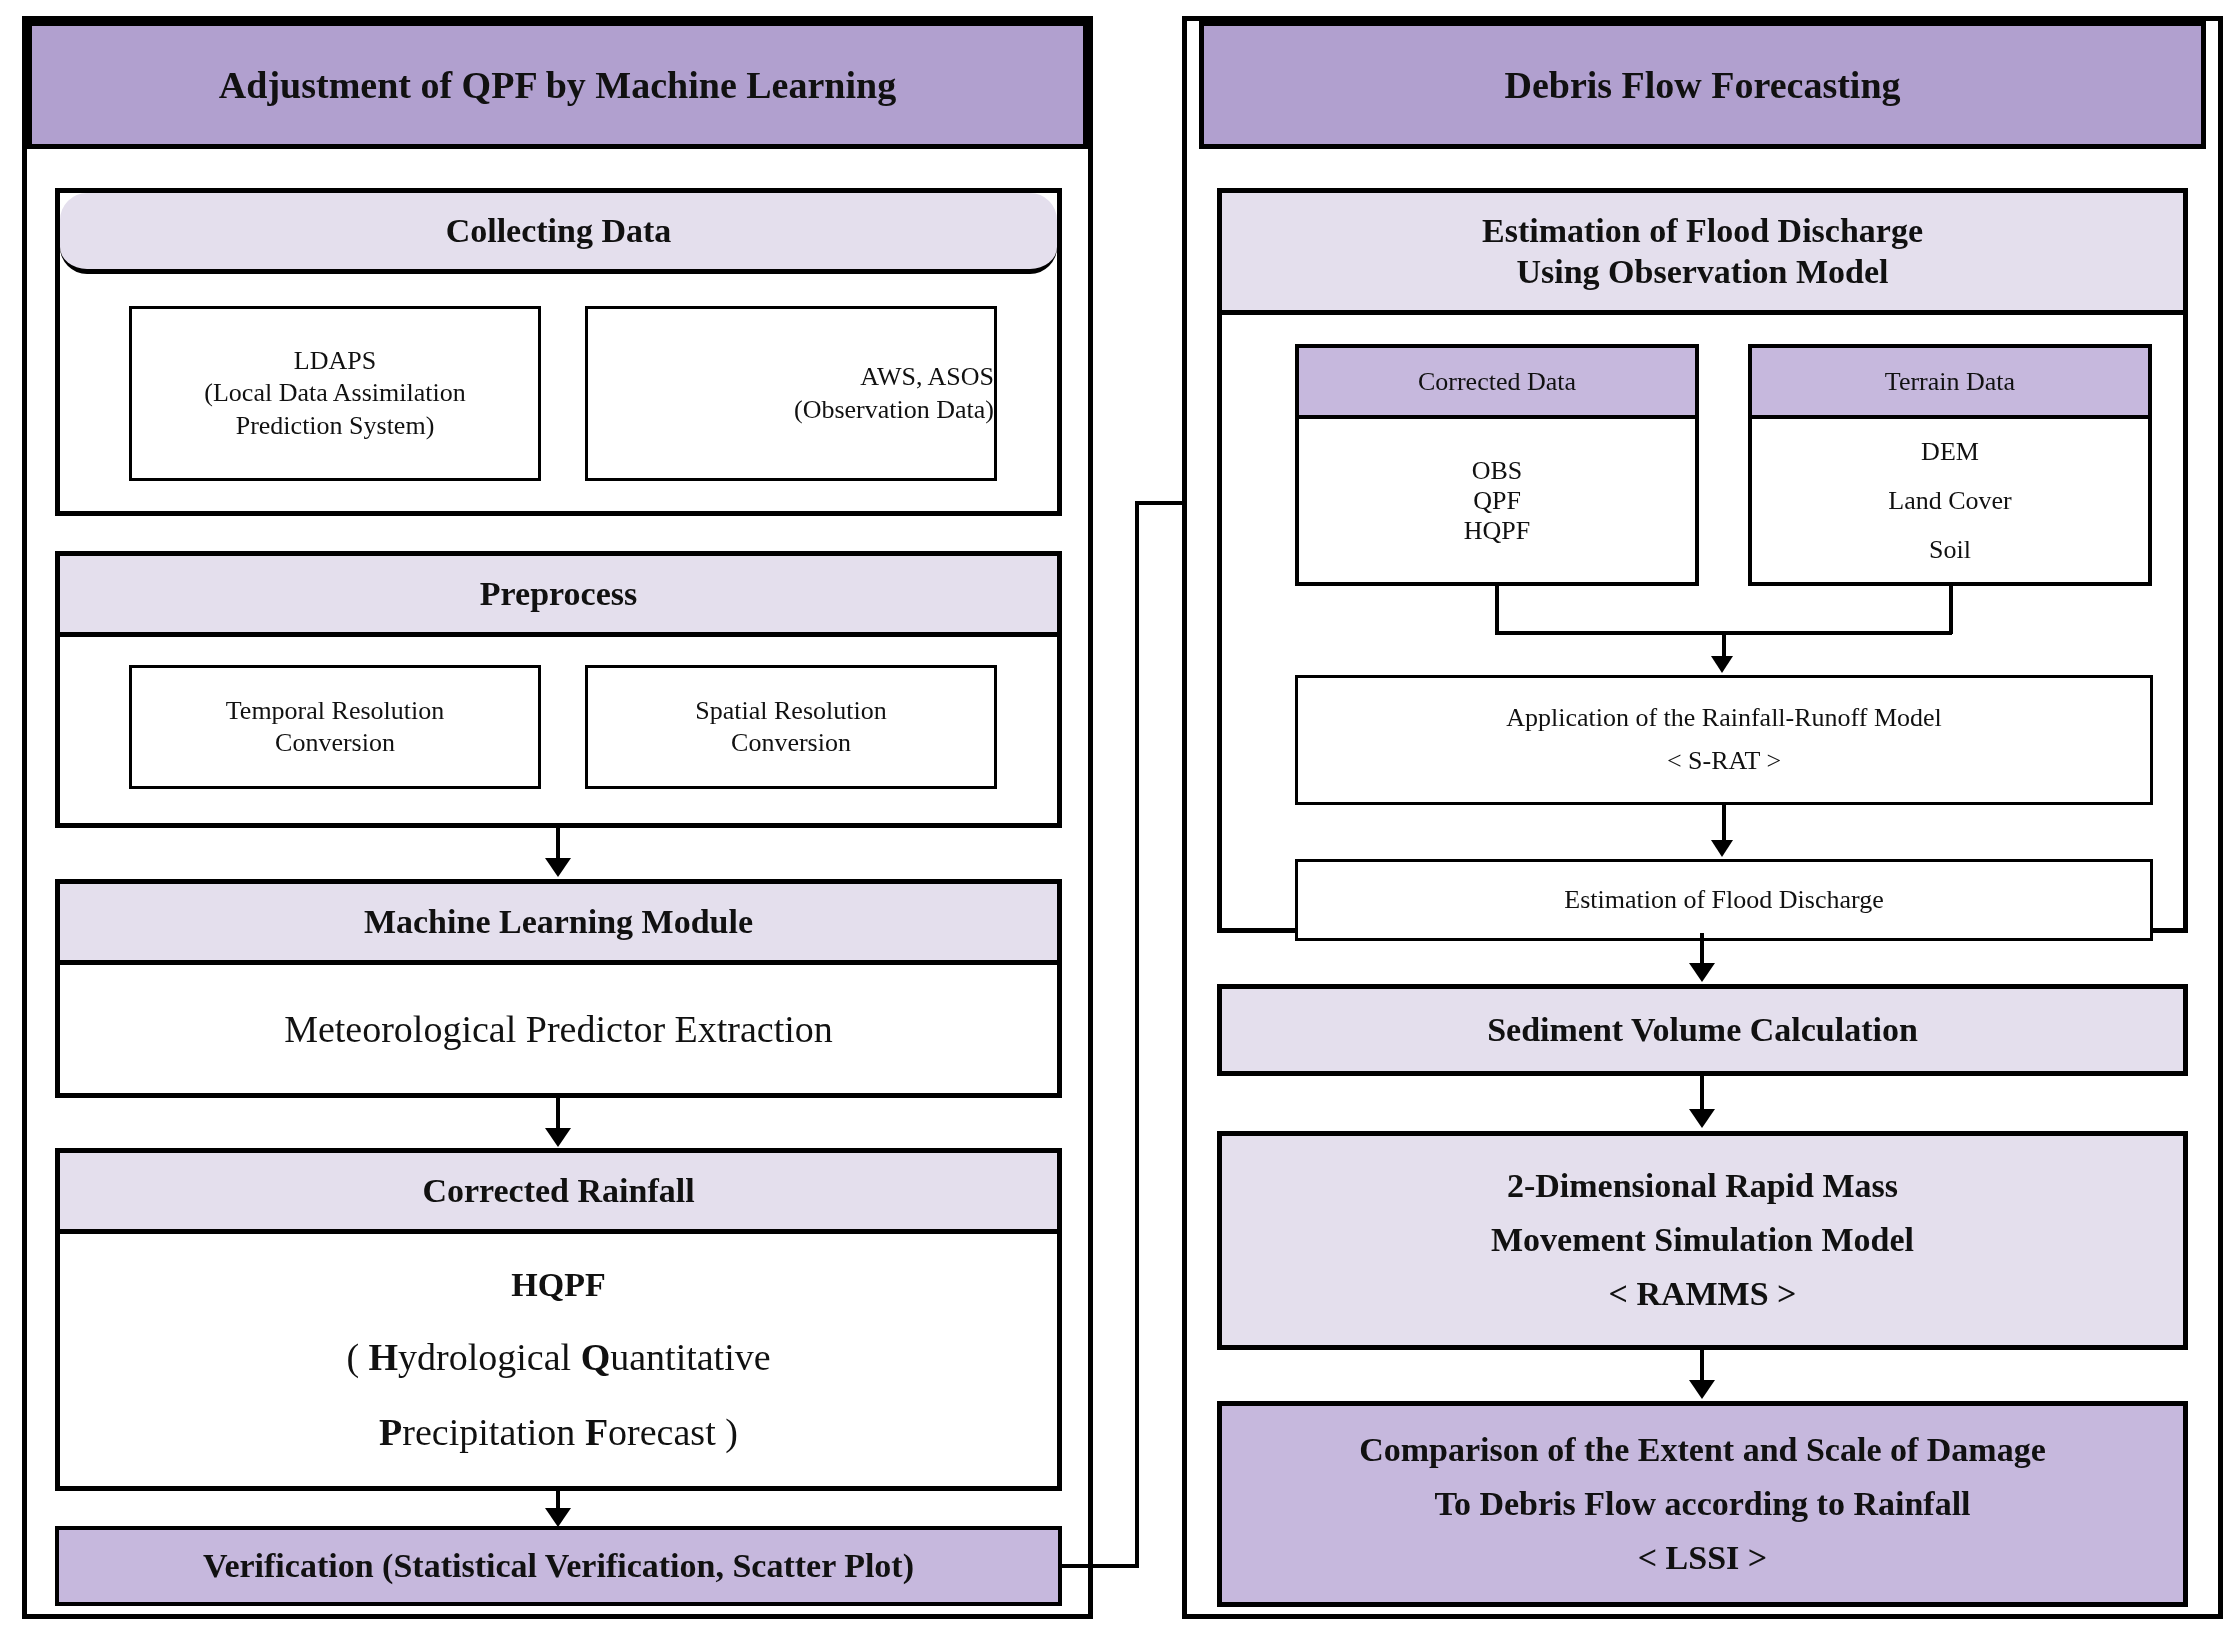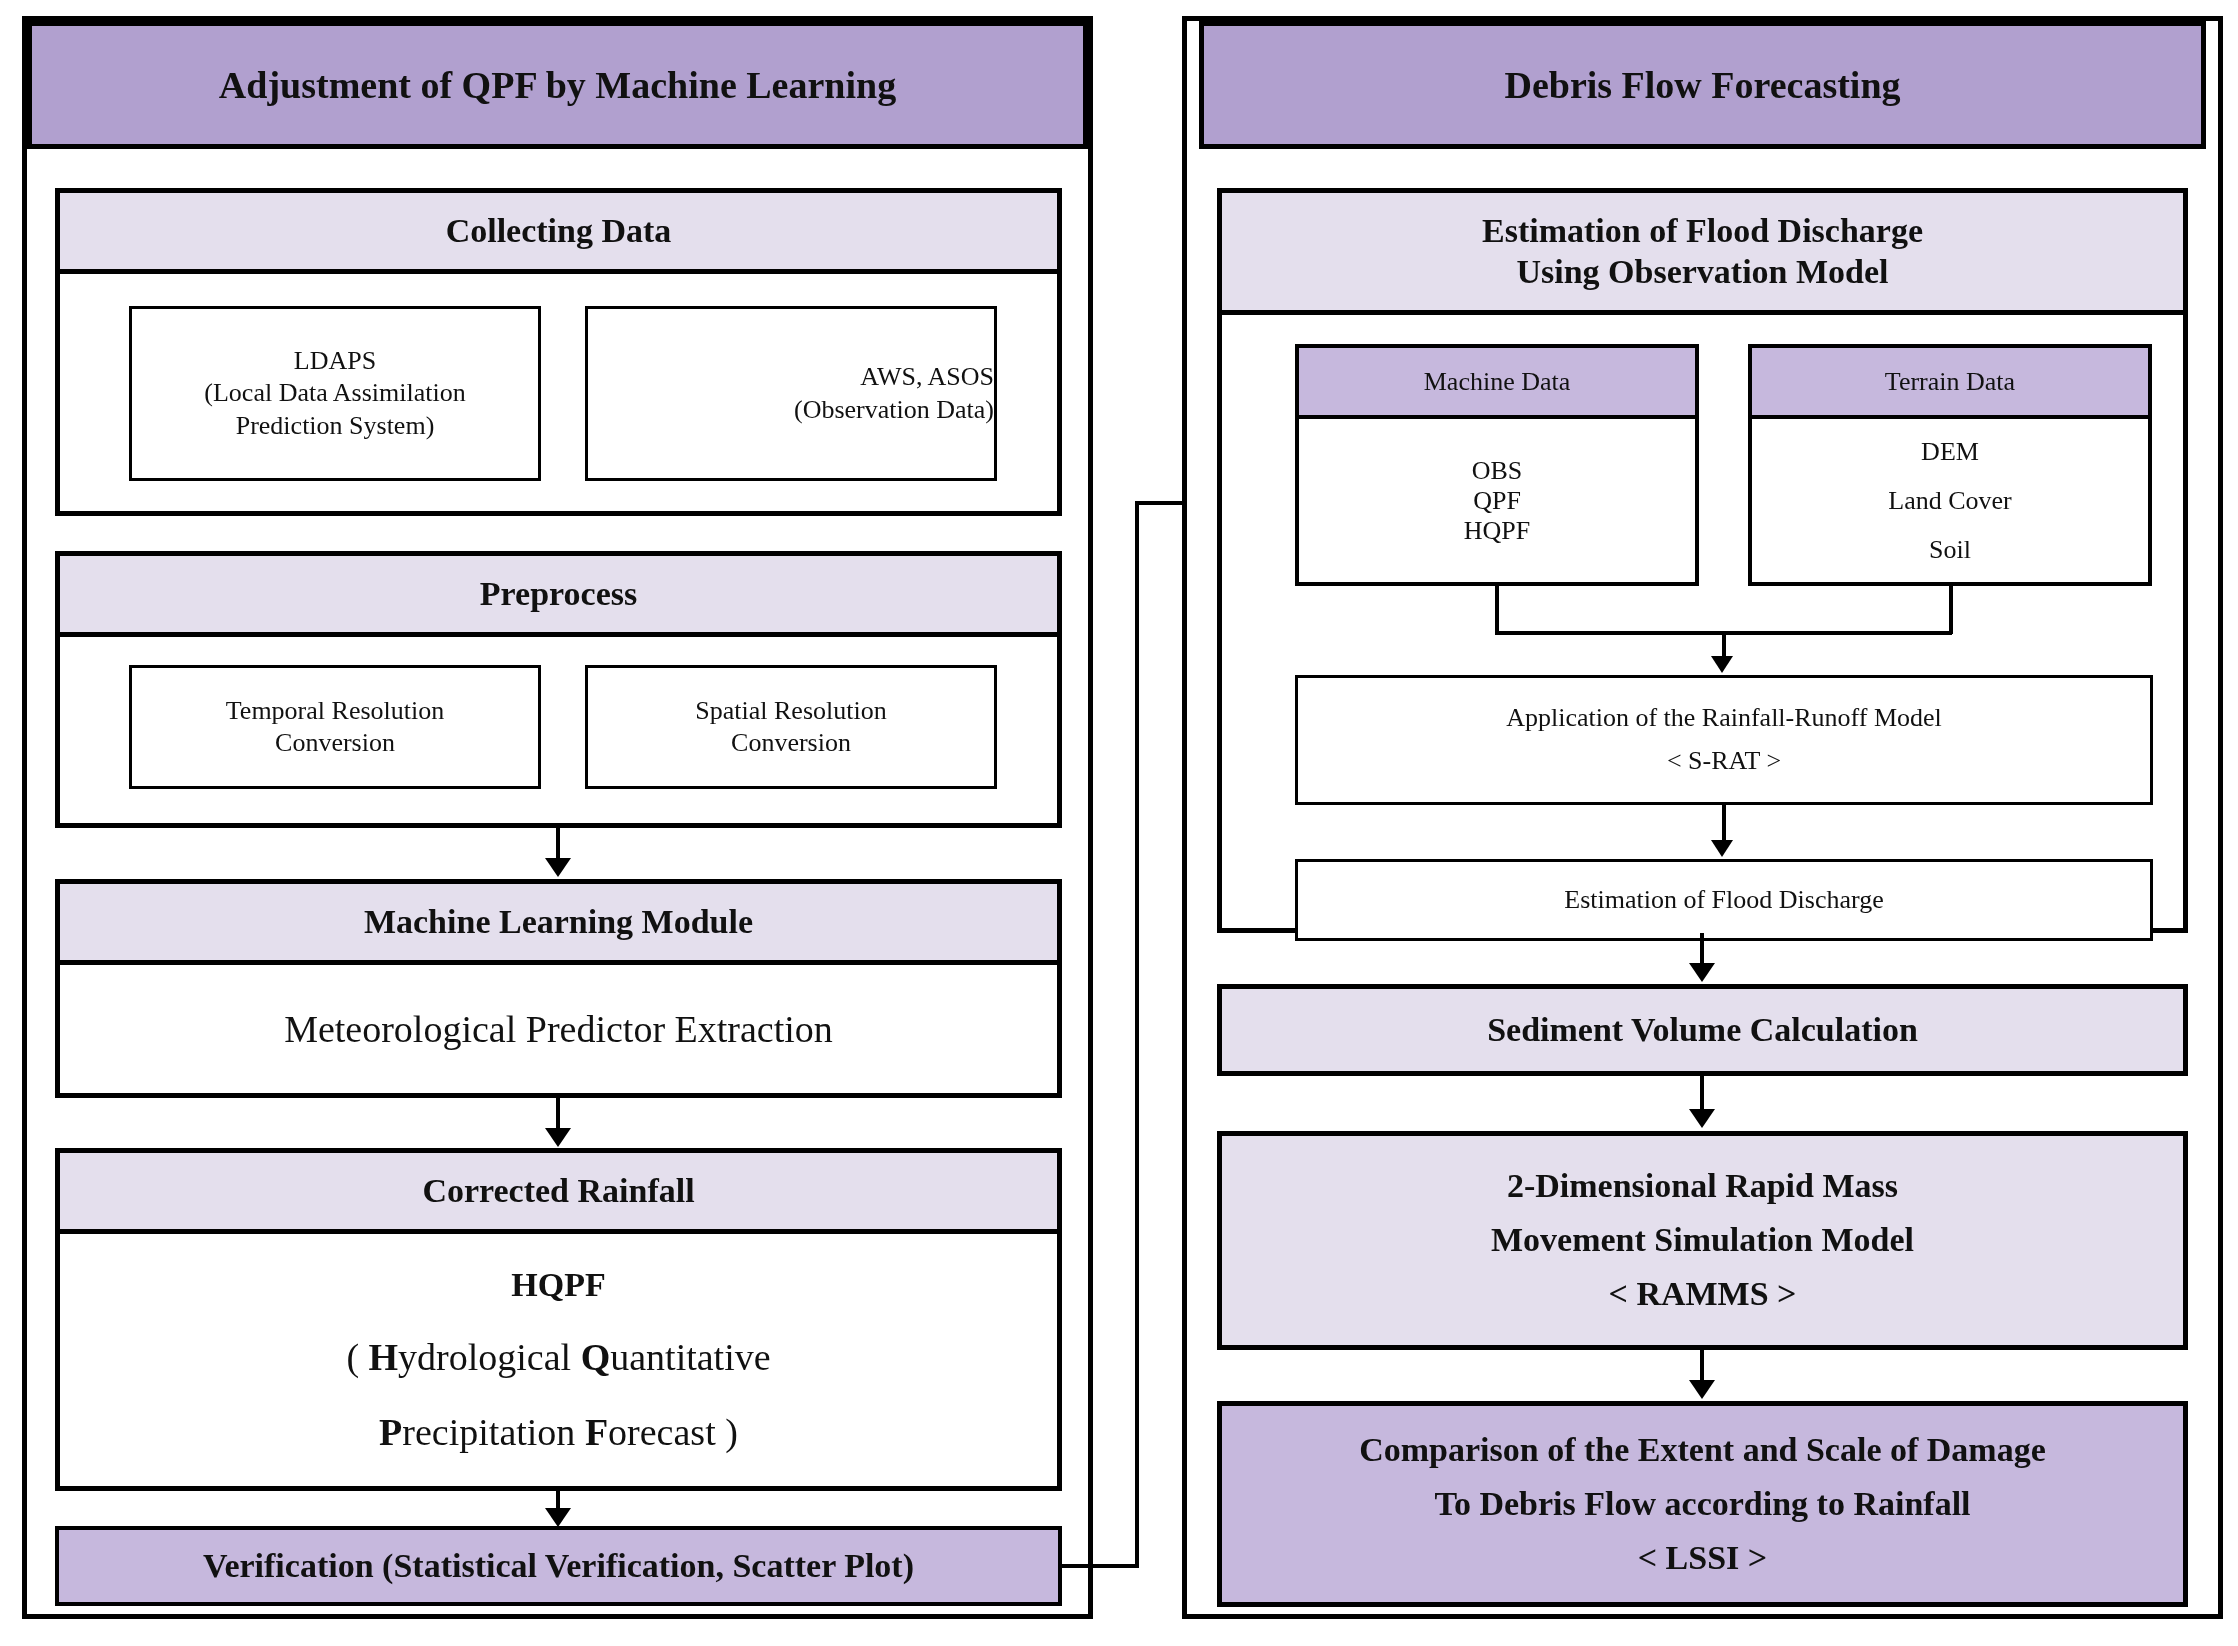--- a/index.html
+++ b/index.html
@@ -89,21 +89,21 @@
 <div class="canvas">
 
   <div class="panel" style="left:22px;top:16px;width:1071px;height:1603px;">
   </div>
 
   <div class="hdr t-huge" style="position:absolute;left:27px;top:21px;width:1061px;height:128px;">
     <span>Adjustment of  QPF by Machine Learning</span>
   </div>
 
   <div class="group" style="left:55px;top:188px;width:1007px;height:328px;">
-    <div class="title t-big" style="height:76px;">
+    <div class="title t-big" style="height:76px;border-radius:27px;">
       <span>Collecting Data</span>
     </div>
     <div class="body">
       <div class="box thin t-sm stack" style="position:absolute;left:69px;top:32px;width:412px;height:175px;">
         <span>LDAPS</span>
         <span>(Local Data Assimilation</span>
         <span>Prediction System)</span>
       </div>
       <div class="box thin t-sm stack" style="position:absolute;left:525px;top:32px;width:412px;height:175px;align-items:flex-end;">
         <span>AWS, ASOS</span>
@@ -181,21 +181,21 @@
 
   <div class="group" style="left:1217px;top:188px;width:971px;height:745px;">
     <div class="title t-big stack" style="height:117px;">
       <span>Estimation of Flood Discharge</span>
       <span>Using Observation Model</span>
     </div>
     <div class="body">
 
       <div style="position:absolute;left:73px;top:29px;width:404px;height:242px;display:flex;flex-direction:column;border:4.4px solid #000;box-sizing:border-box;">
         <div class="t-sm" style="background:#c6b8dd;border-bottom:4.4px solid #000;height:67px;display:flex;align-items:center;justify-content:center;">
-          <span>Machine Data</span>
+          <span>Corrected Data</span>
         </div>
         <div class="stack t-sm" style="flex:1;background:#fff;">
           <span>OBS</span>
           <span>QPF</span>
           <span>HQPF</span>
         </div>
       </div>
 
       <div style="position:absolute;left:526px;top:29px;width:404px;height:242px;display:flex;flex-direction:column;border:4.4px solid #000;box-sizing:border-box;">
         <div class="t-sm" style="background:#c6b8dd;border-bottom:4.4px solid #000;height:67px;display:flex;align-items:center;justify-content:center;">

